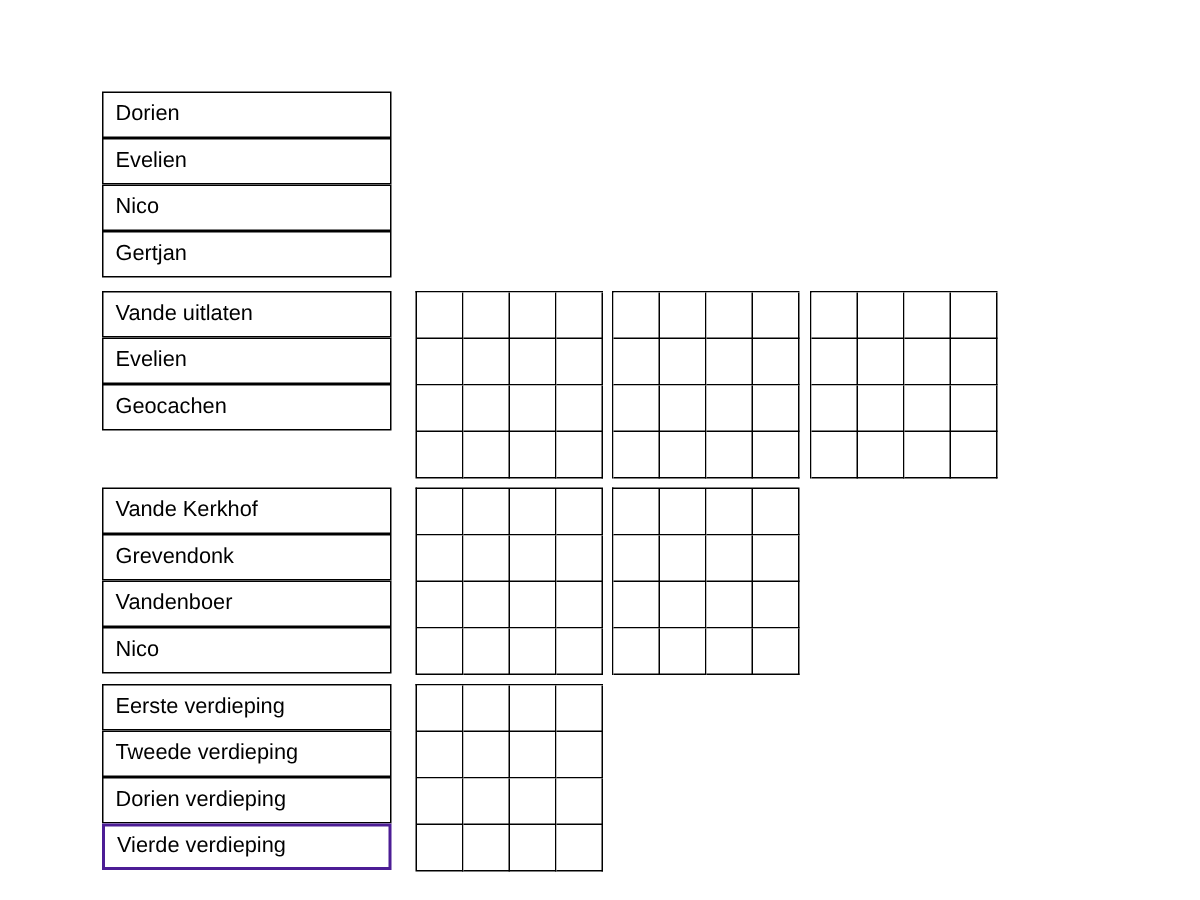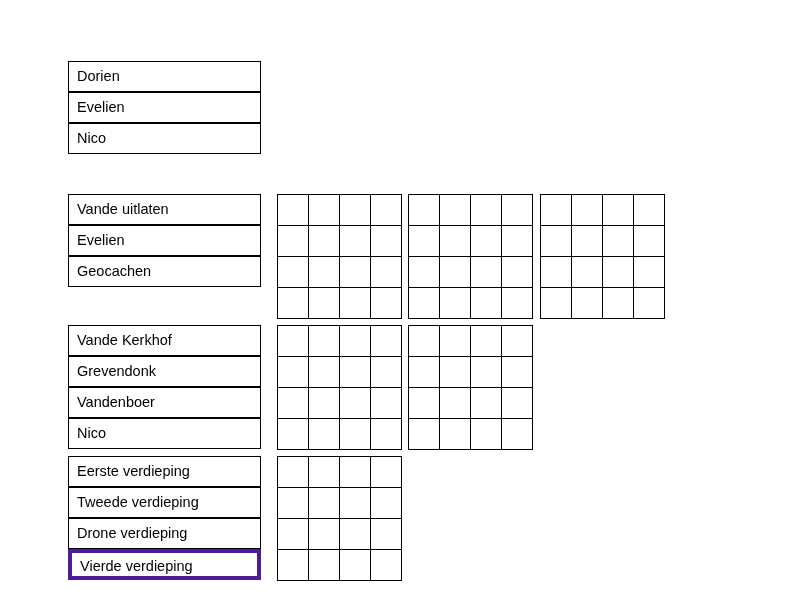--- a/index.html
+++ b/index.html
@@ -34,21 +34,21 @@
     border: 1px solid #000000;
     background: #ffffff;
     font-size: 14.5px;
     line-height: 29px;
     padding-left: 8px;
     margin-bottom: 0px;
     white-space: nowrap;
     overflow: hidden;
   }
   .label-cell.selected {
-    border: 4px solid #4c1d95;
+    border: 2px solid #4c1d95;
     line-height: 27px;
   }
 
   
   .vheaders {
     position: absolute;
     top: 0;
     left: 0;
     width: 800px;
     height: 196px;
@@ -93,39 +93,40 @@
     
     
     
     
   </div>
 
   <div class="label-group" style="top:61px;">
     <div class="label-cell">Dorien</div>
     <div class="label-cell">Evelien</div>
     <div class="label-cell">Nico</div>
+    <div class="label-cell">Gertjan</div>
   </div>
 
   <div class="label-group" style="top:194px;">
     <div class="label-cell">Vande uitlaten</div>
     <div class="label-cell">Evelien</div>
     <div class="label-cell">Geocachen</div>
   </div>
 
   <div class="label-group" style="top:325px;">
     <div class="label-cell">Vande Kerkhof</div>
     <div class="label-cell">Grevendonk</div>
     <div class="label-cell">Vandenboer</div>
     <div class="label-cell">Nico</div>
   </div>
 
   <div class="label-group" style="top:456px;">
     <div class="label-cell">Eerste verdieping</div>
     <div class="label-cell">Tweede verdieping</div>
-    <div class="label-cell">Drone verdieping</div>
+    <div class="label-cell">Dorien verdieping</div>
     <div class="label-cell selected">Vierde verdieping</div>
   </div>
 
   <div class="block" id="block-0" style="top:194px; left:277px;">
       <div class="mrow">
         <div class="mcell"></div>
         <div class="mcell"></div>
         <div class="mcell"></div>
         <div class="mcell"></div>
       </div>

